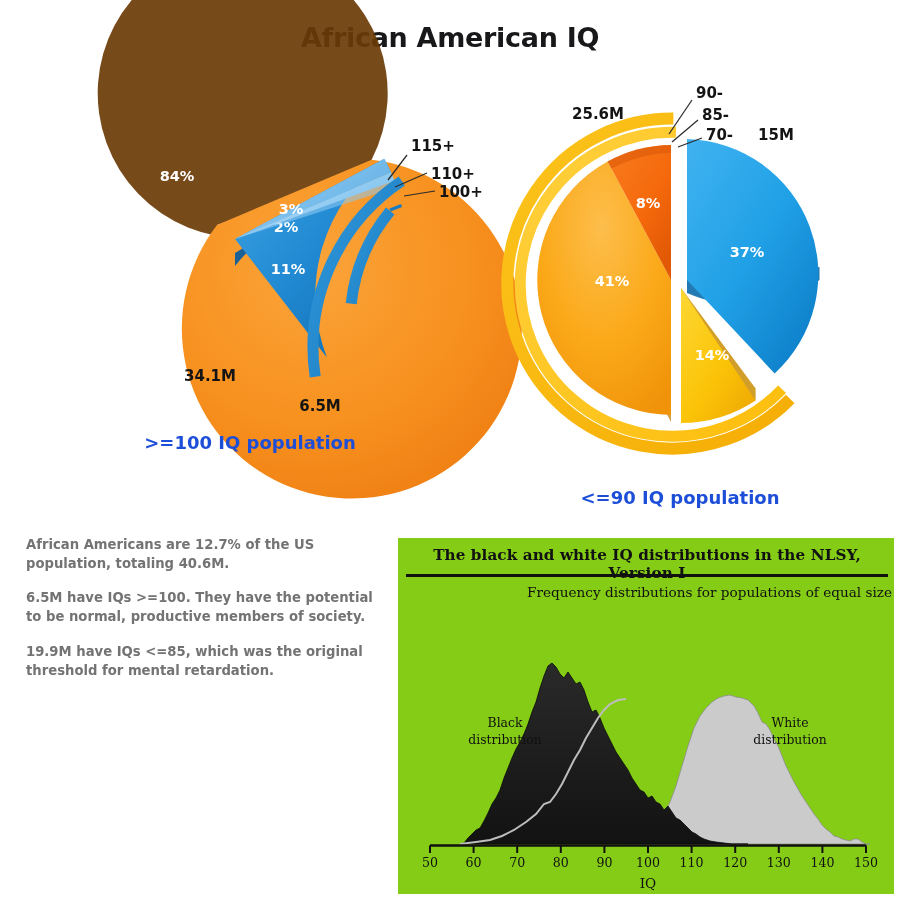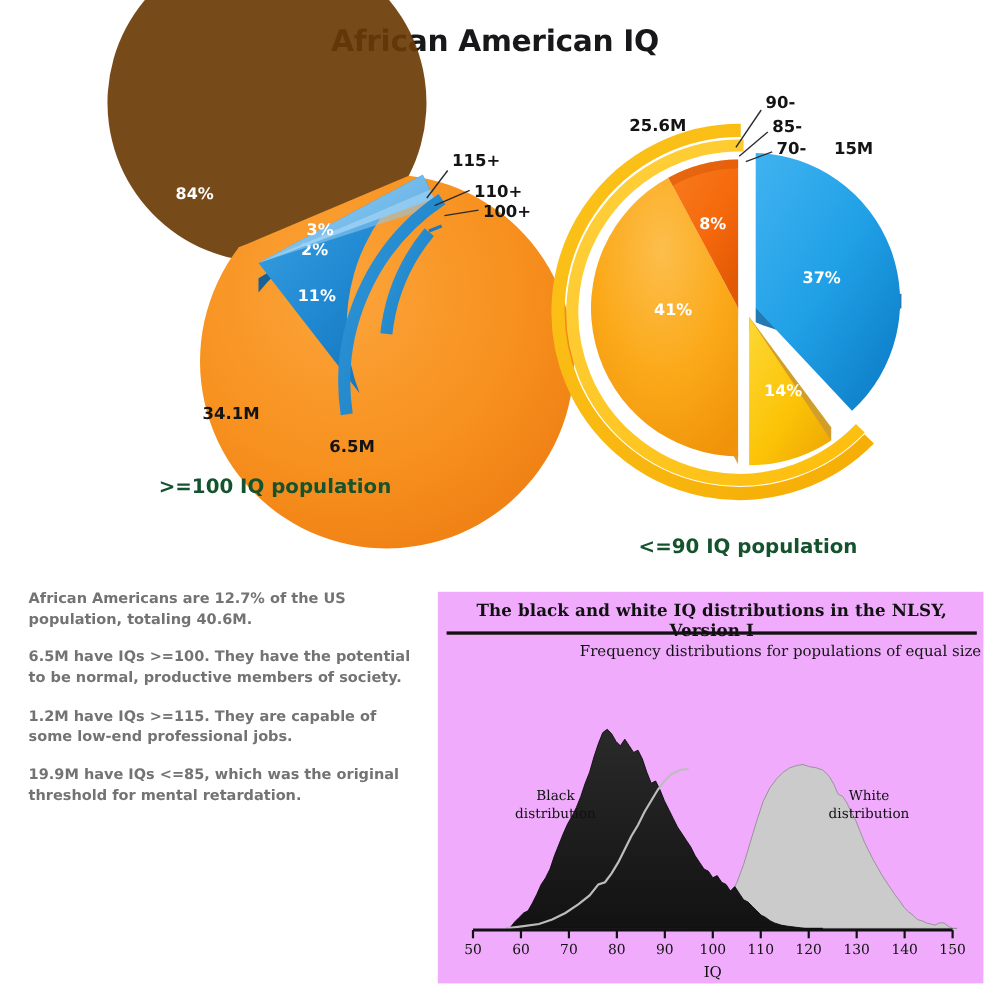--- a/index.html
+++ b/index.html
@@ -33,39 +33,39 @@
     paint-order:stroke;
   }
   .cal-label{
     font-family:"DejaVu Sans", sans-serif;
     font-size:15px;font-weight:bold;fill:#141414;
   }
   .lead{stroke:#2b2b2b;stroke-width:1.25;fill:none;}
 
   
   .pie-caption{
-    font-size:18px;font-weight:bold;color:#14532d;
+    font-size:18px;font-weight:bold;color:#1d4ed8;
     text-align:center;
   }
   #caption-left{left:80px;top:432px;width:340px;}
   #caption-right{left:500px;top:487px;width:360px;}
 
   
   #facts{
     left:26px;top:535px;width:360px;
     font-size:13.2px;font-weight:bold;color:#737373;
     line-height:1.45;
   }
   #facts p{margin:0 0 15px 0;}
   #facts p:last-child{margin-bottom:0;}
 
   
   #nlsy{
     left:398px;top:538px;width:496px;height:356px;
-    background:#f0abfc;
+    background:#84cc16;
   }
   #nlsy-title{
     position:absolute;left:4px;top:8px;width:490px;
     text-align:center;
     font-family:"DejaVu Serif", serif;
     font-size:15.2px;font-weight:bold;color:#111111;
     letter-spacing:0.1px;
   }
   #nlsy-rule{
     position:absolute;left:8px;top:36px;width:482px;height:3px;
@@ -254,21 +254,20 @@
     <text class="cal-label" x="118" y="29" text-anchor="middle">25.6M</text>
     <text class="cal-label" x="296" y="50" text-anchor="middle">15M</text>
   </svg>
 </div>
 
 <div class="abs pie-caption" id="caption-right">&lt;=90 IQ population</div>
 
 <div class="abs" id="facts">
   <p>African Americans are 12.7% of the US population, totaling 40.6M.</p>
   <p>6.5M have IQs &gt;=100. They have the potential to be normal, productive members of society.</p>
-  <p>1.2M have IQs &gt;=115. They are capable of some low-end professional jobs.</p>
   <p>19.9M have IQs &lt;=85, which was the original threshold for mental retardation.</p>
 </div>
 
 <div class="abs" id="nlsy">
   <div id="nlsy-title">The black and white IQ distributions in the NLSY, Version I</div>
   <div id="nlsy-rule"></div>
   <div id="nlsy-sub">Frequency distributions for populations of equal size</div>
 
   <svg width="496" height="290" style="position:absolute;left:0;top:68px;">
     <defs>

